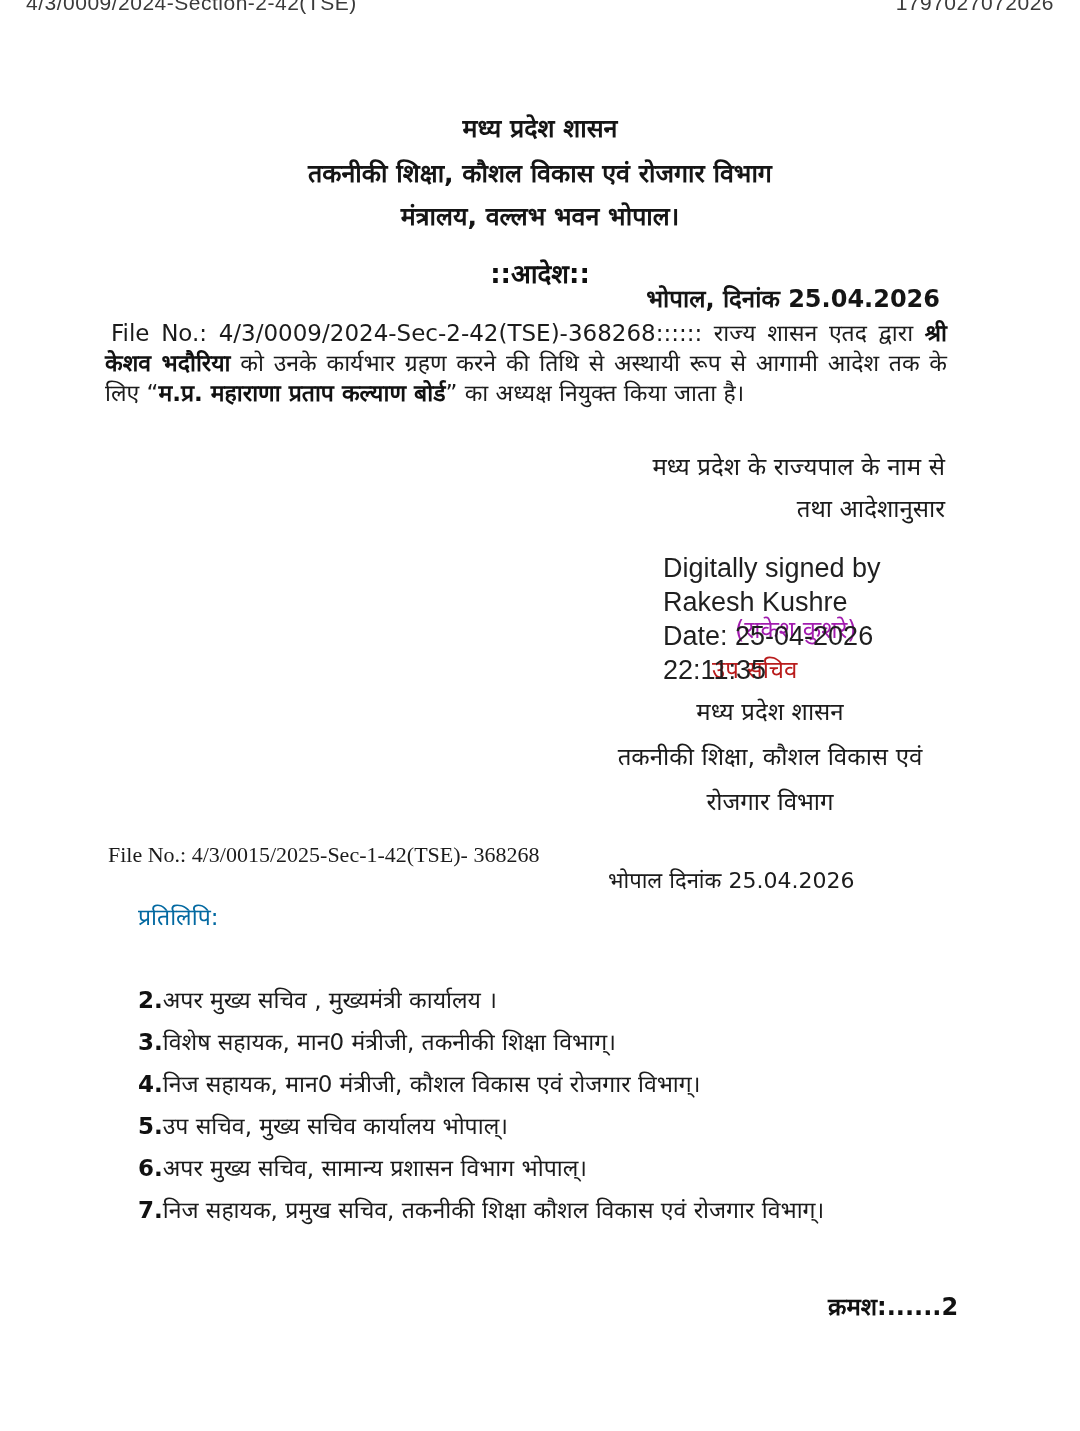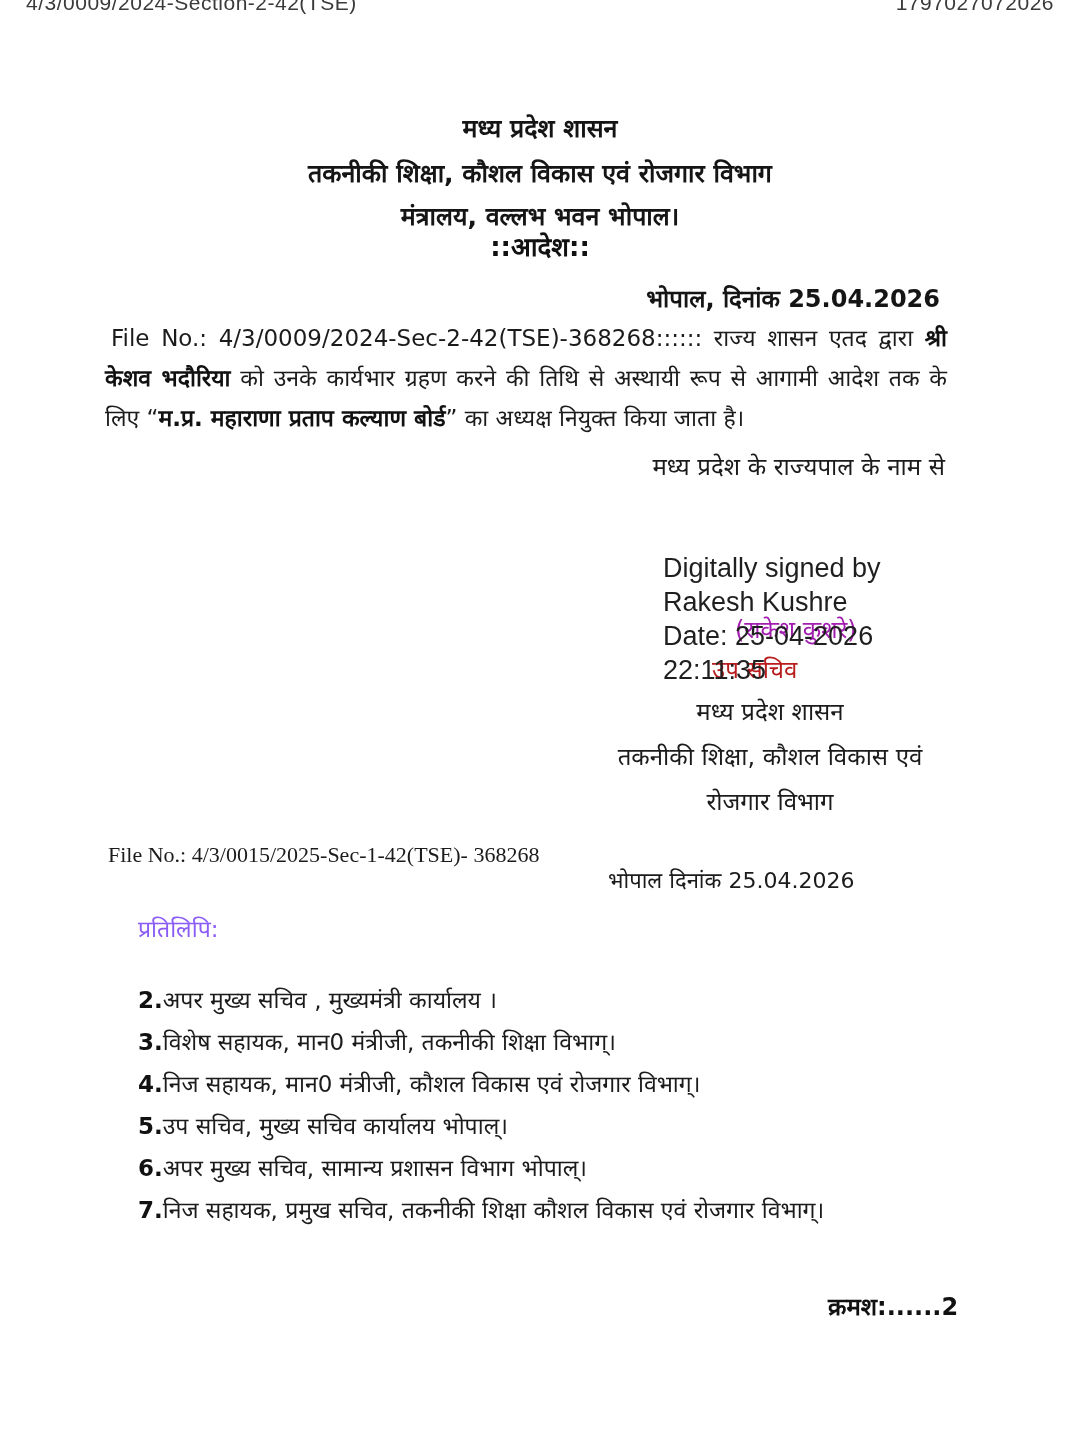--- a/index.html
+++ b/index.html
@@ -29,21 +29,21 @@
   .lh{font-size:25px;font-weight:700;color:#151515;}
   .order-title{font-size:26px;font-weight:700;color:#111;}
 
   .date-line{
     position:absolute;top:281px;right:140px;
     font-size:24px;font-weight:700;color:#151515;white-space:nowrap;
   }
 
   .body-par{
     position:absolute;top:318px;left:105px;width:842px;
-    font-size:23px;line-height:40px;text-align:justify;color:#1b1b1b;
+    font-size:23px;line-height:30px;text-align:justify;color:#1b1b1b;
     text-indent:6px;
   }
   .body-par .b{font-weight:700;color:#111;}
 
   .by-order{
     position:absolute;top:446px;left:545px;width:400px;
     text-align:right;font-size:24px;line-height:42px;color:#1b1b1b;white-space:nowrap;
   }
 
   .sig-overlay{
@@ -64,21 +64,21 @@
     position:absolute;top:690px;left:570px;width:400px;
     text-align:center;font-size:24px;line-height:45px;color:#1b1b1b;white-space:nowrap;
   }
 
   .ref-line{position:absolute;top:842px;left:0;width:1080px;font-size:22px;color:#1b1b1b;white-space:nowrap;}
   .ref-file{position:absolute;left:108px;font-family:Liberation Serif, serif;font-size:22px;color:#1b1b1b;}
   .ref-date{position:absolute;left:608px;font-size:22px;color:#1b1b1b;margin-top:22px;}
 
   .copy-head{
     position:absolute;top:900px;left:138px;
-    font-size:23px;color:#8b5cf6;white-space:nowrap;margin-top:12px;
+    font-size:23px;color:#0369a1;white-space:nowrap;
   }
   .copy-item{
     position:absolute;left:138px;
     font-size:23px;color:#1b1b1b;white-space:nowrap;
   }
   .copy-item .num{font-weight:700;color:#111;}
 
   .footer-cont{
     position:absolute;top:1283px;left:828px;
     font-size:24px;font-weight:700;color:#111;white-space:nowrap;margin-top:6px;
@@ -90,30 +90,31 @@
 <div class="page">
 
   <div class="top-strip">
     <span class="hdr hdr-left">4/3/0009/2024-Section-2-42(TSE)</span>
     <span class="hdr hdr-right">1797027072026</span>
   </div>
 
   <div class="center-line lh" style="top:110px">मध्य प्रदेश शासन</div>
   <div class="center-line lh" style="top:155px">तकनीकी शिक्षा, कौशल विकास एवं रोजगार विभाग</div>
   <div class="center-line lh" style="top:198px">मंत्रालय, वल्लभ भवन भोपाल।</div>
-  <div class="center-line order-title" style="top:228px">::आदेश::</div>
+  <div class="center-line order-title" style="top:255px">::आदेश::</div>
 
   <div class="date-line">भोपाल, दिनांक  25.04.2026</div>
 
   <div class="body-par">
     <span>File No.: 4/3/0009/2024-Sec-2-42(TSE)-368268:::::: राज्य शासन एतद द्वारा </span><span class="b">श्री केशव भदौरिया</span><span> को उनके कार्यभार ग्रहण करने की तिथि से अस्थायी रूप से आगामी आदेश तक के लिए “</span><span class="b">म.प्र. महाराणा प्रताप कल्याण बोर्ड</span><span>” का अध्यक्ष नियुक्त किया जाता है।</span>
   </div>
 
   <div class="by-order">
     <div>मध्य प्रदेश के राज्यपाल के नाम से</div>
+    <div>तथा आदेशानुसार</div>
   </div>
 
   <div class="sig-name-hi">(राकेश कुशरे)</div>
   <div class="sig-desig">उप सचिव</div>
   <div class="sig-overlay">
     <div>Digitally signed by</div>
     <div>Rakesh Kushre</div>
     <div>Date: 25-04-2026</div>
     <div>22:11:35</div>
   </div>

